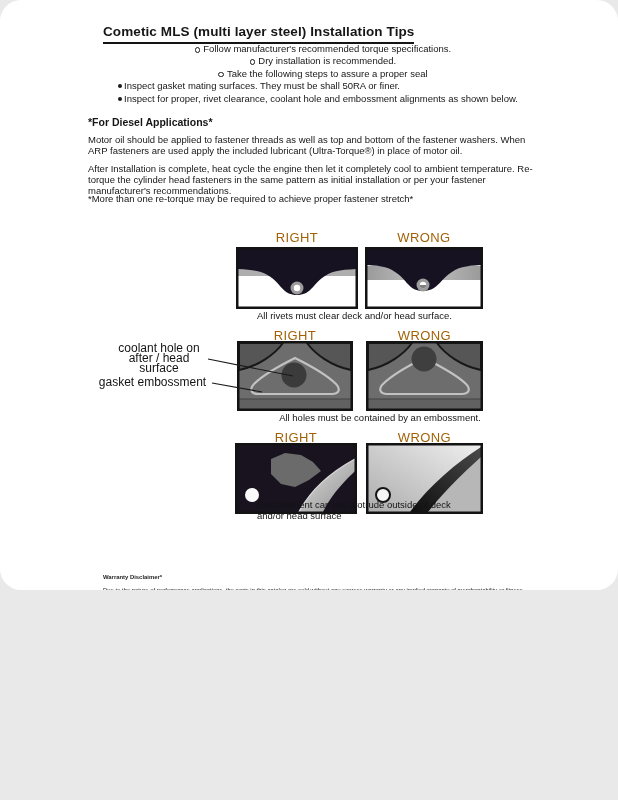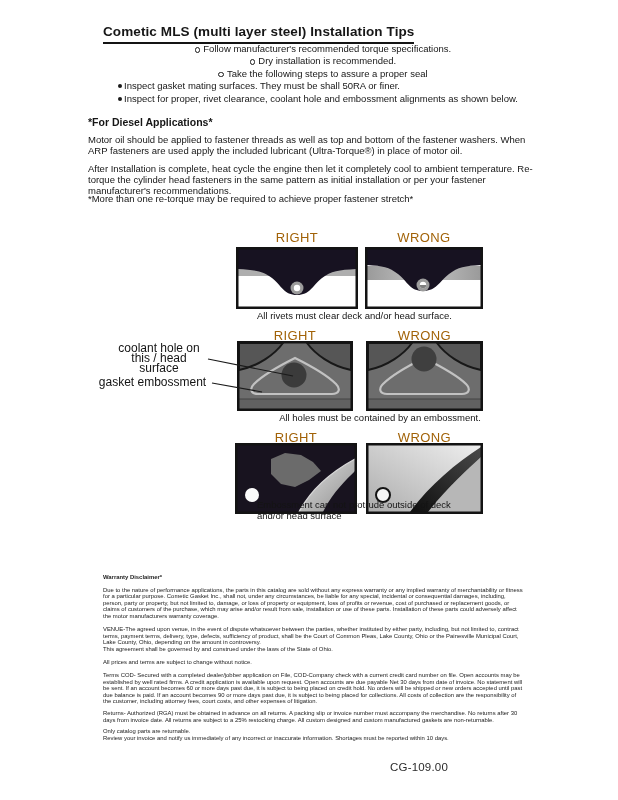--- a/index.html
+++ b/index.html
@@ -1,19 +1,20 @@
 <!DOCTYPE html>
 <html><head>
 <meta charset="utf-8">
 <style>
   html,body{margin:0;padding:0;background:#e9e9e9;}
   .page{
-    position:relative;width:618px;height:800px;background:#ffffff;
+    position:relative;width:618px;height:590px;background:#ffffff;
     font-family:"Liberation Sans",sans-serif;color:#161616;overflow:hidden;
     margin:0 auto;
+    border-radius:21px;
   }
   .abs{position:absolute;}
   
   .title{
     left:103px;top:24px;font-size:13.5px;font-weight:bold;
     border-bottom:2px solid #141414;padding-bottom:3px;letter-spacing:0.1px;
   }
   
   .bullets{left:88px;top:43px;width:470px;font-size:9.5px;line-height:12.4px;}
   .b-row{display:flex;align-items:flex-start;justify-content:center;}
@@ -112,21 +113,21 @@
     </svg>
   </div>
 
   <div class="abs caption" style="left:237px;top:311px;">All rivets must clear deck and/or head surface.</div>
 
   <div class="abs dg-label" style="left:237px;top:328px;width:116px;">RIGHT</div>
   <div class="abs dg-label" style="left:366px;top:328px;width:117px;">WRONG</div>
 
   <div class="abs ann" style="left:110px;top:343px;width:98px;">
     <div>coolant hole on</div>
-    <div>this / head surface</div>
+    <div>after / head surface</div>
   </div>
   <div class="abs ann" style="left:95px;top:377px;width:115px;">gasket embossment</div>
 
   <div class="imgbox" style="left:237px;top:341px;">
     <svg width="116" height="70" viewBox="0 0 116 70">
       <rect width="116" height="70" fill="#6d6d6d"></rect>
       <rect y="58" width="116" height="12" fill="#616161"></rect>
       <line x1="2" y1="58" x2="114" y2="58" stroke="#454545" stroke-width="1.2"></line>
       <path d="M2,2 L46,2 C38,13 22,25 2,29 Z" fill="#565656" stroke="#181818" stroke-width="2"></path>
       <path d="M114,2 L70,2 C78,13 94,25 114,29 Z" fill="#565656" stroke="#181818" stroke-width="2"></path>

